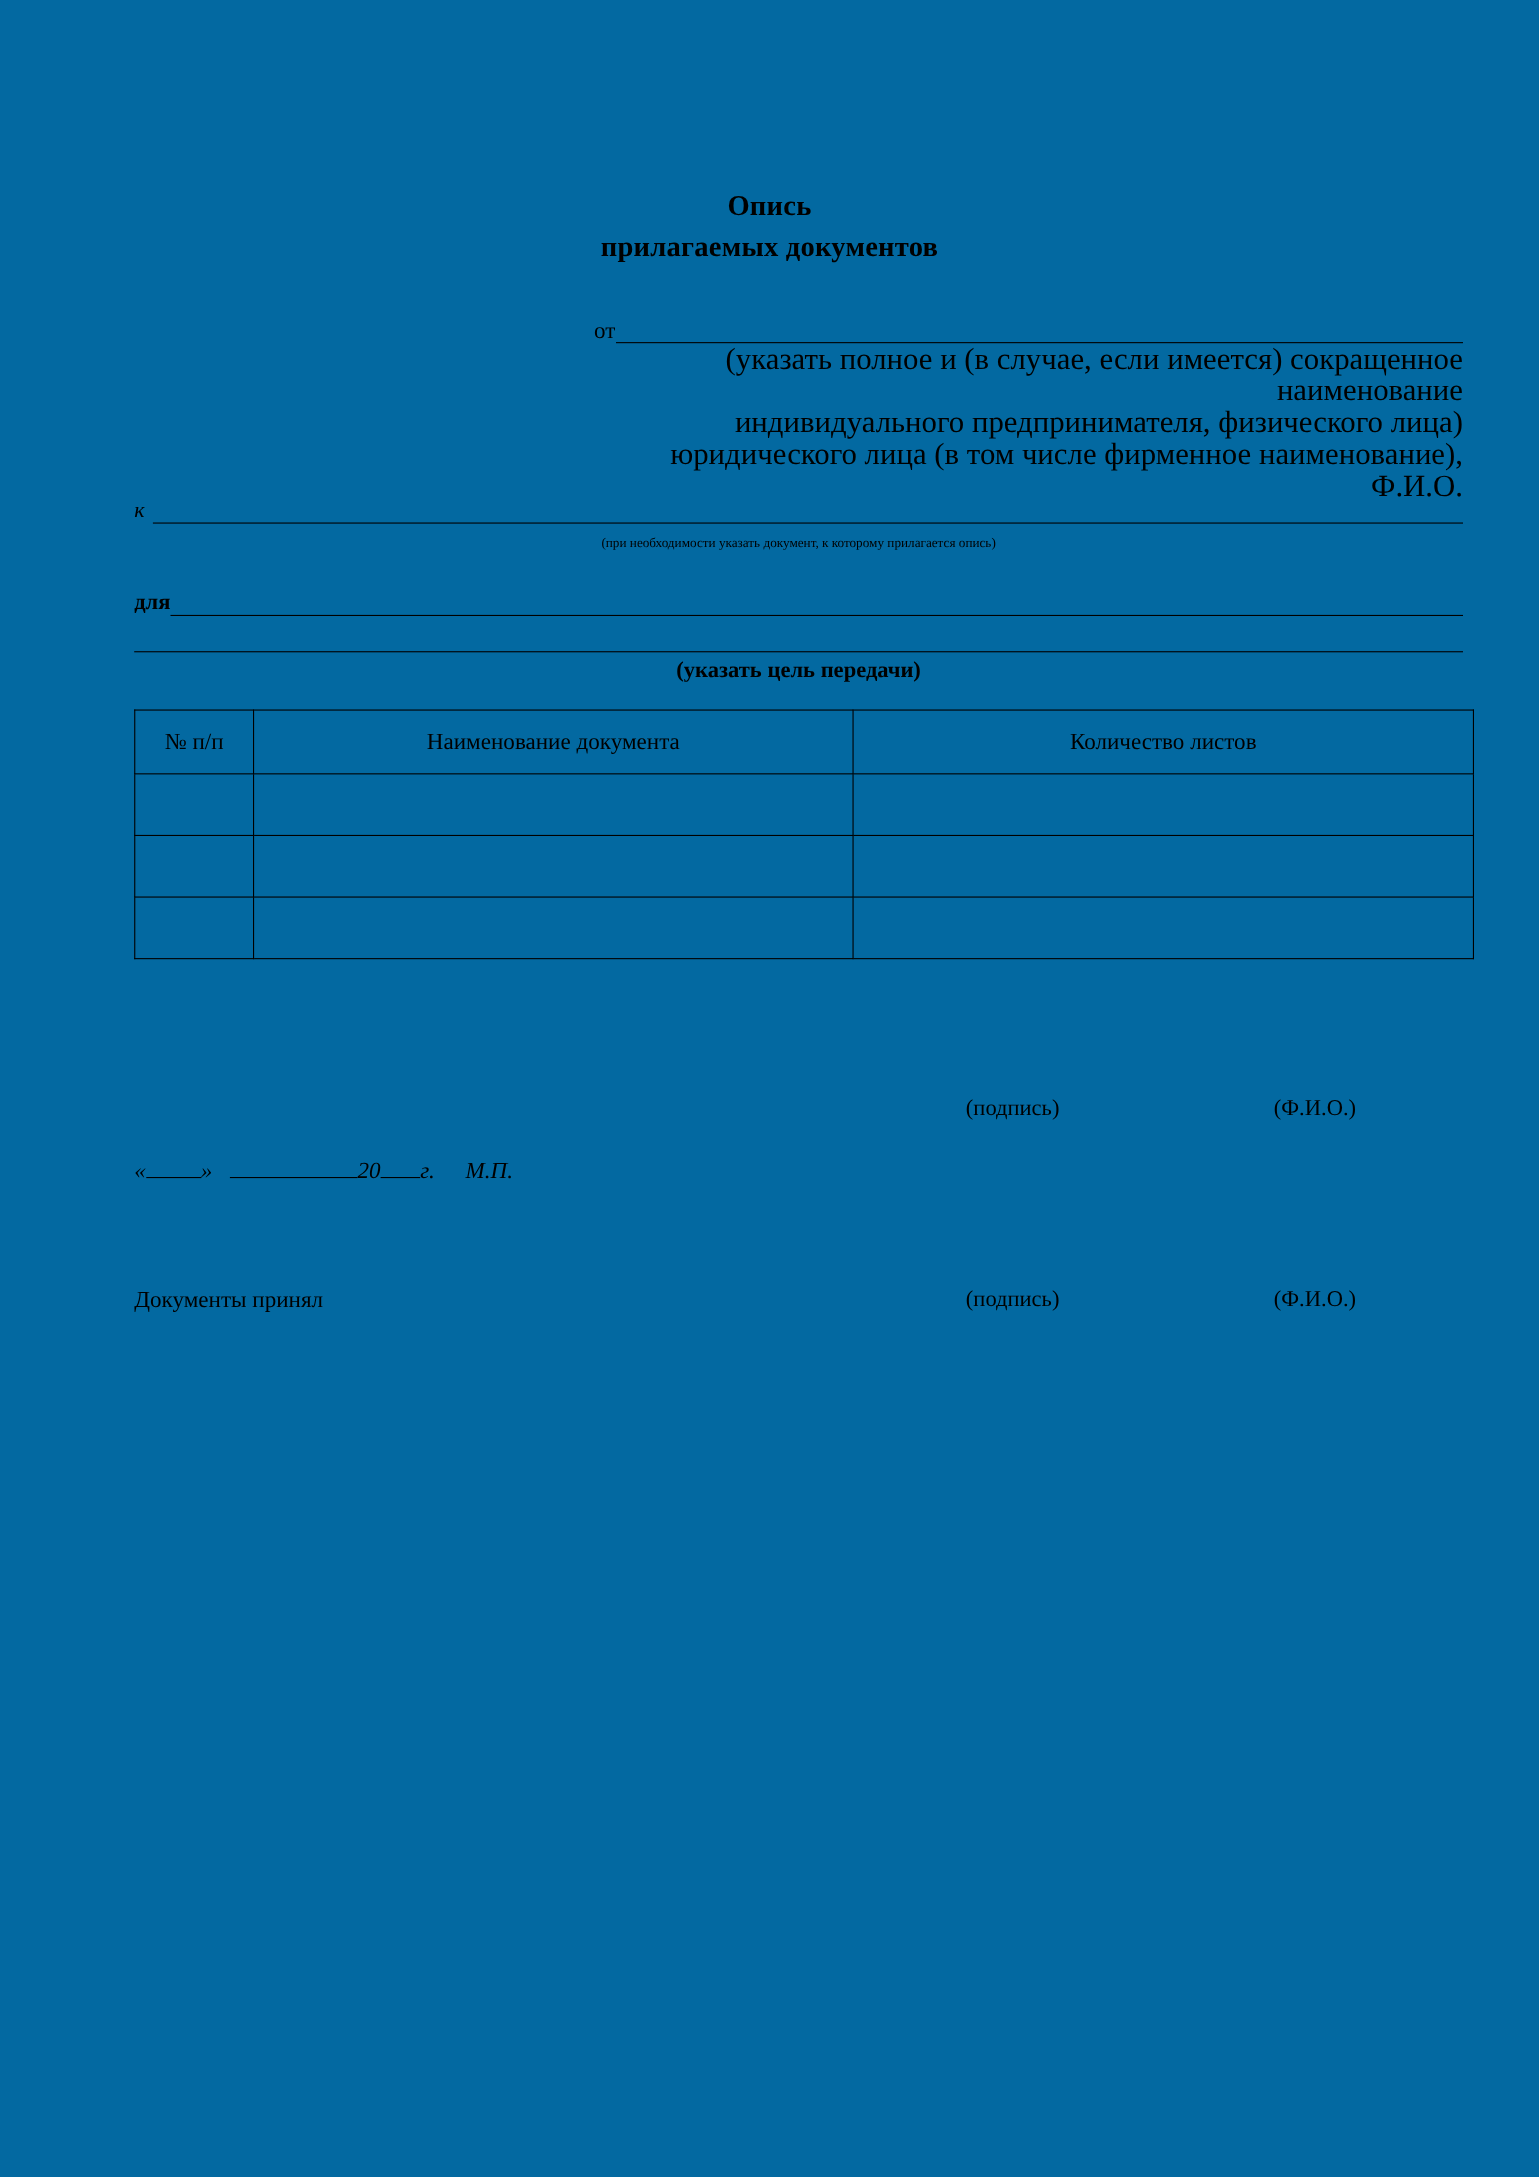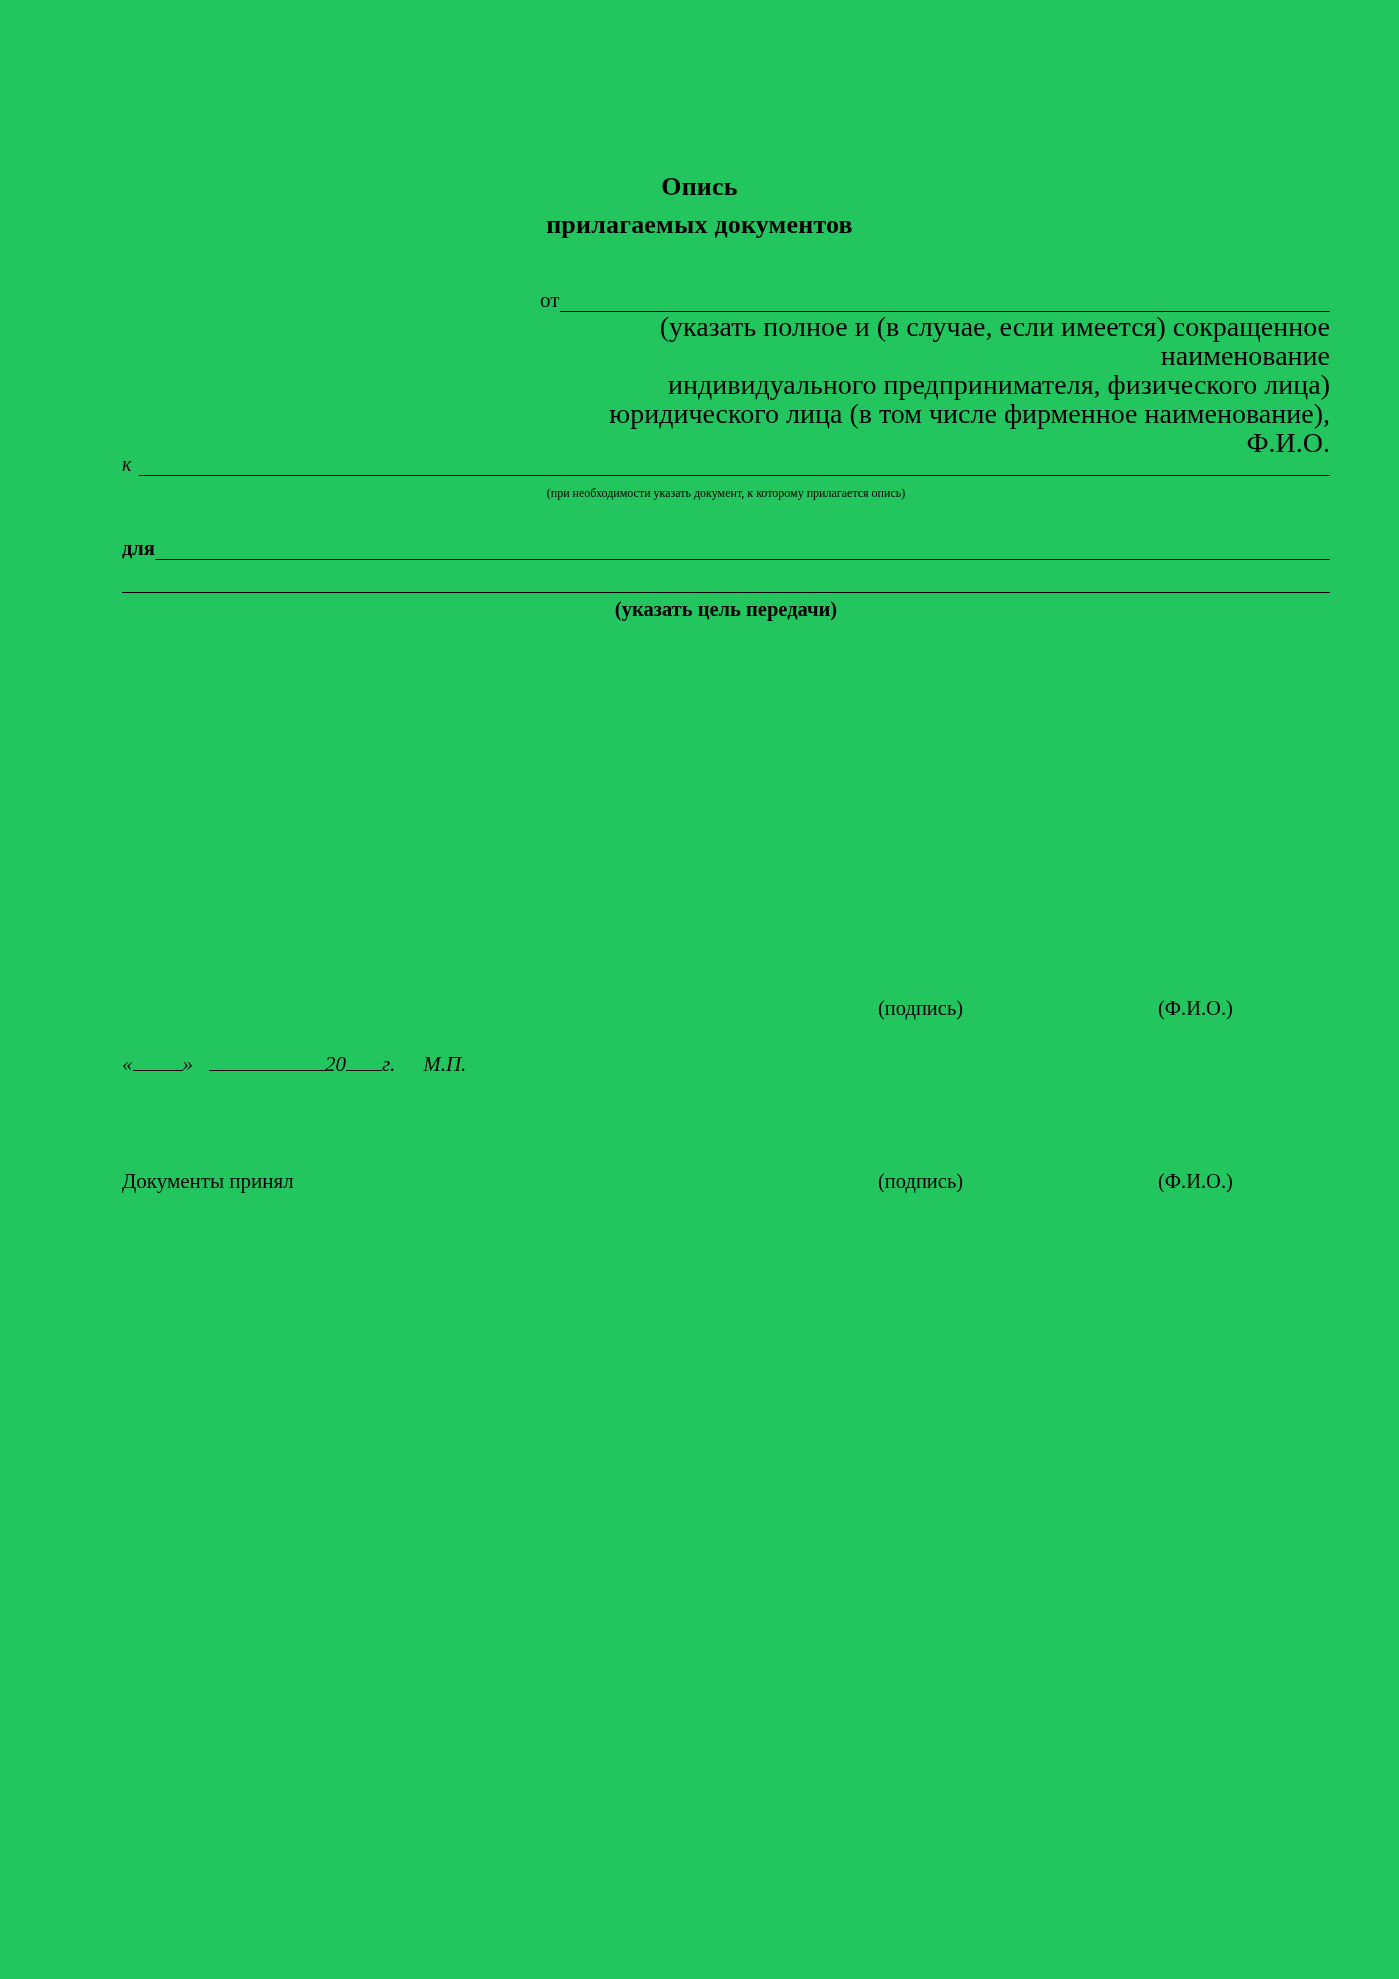--- a/index.html
+++ b/index.html
@@ -10,21 +10,21 @@
   }
   body {
     font-family: "Liberation Serif", "DejaVu Serif", serif;
     color: #000000;
   }
   .page {
     position: relative;
     width: 1399px;
     height: 1979px;
     margin: 0 auto;
-    background: #22c55e;
+    background: #0369a1;
     overflow: hidden;
   }
   
   .doc-title {
     position: absolute;
     left: 0;
     top: 168px;
     width: 1399px;
     text-align: center;
   }
@@ -230,20 +230,46 @@
 
   <div class="purpose-block">
     <div class="purpose-row">
       <span class="lbl">для</span>
       <span class="rule"></span>
     </div>
     <div class="purpose-rule-2"></div>
     <div class="purpose-caption">(указать цель передачи)</div>
   </div>
 
+  <table class="doc-table">
+    <thead>
+      <tr>
+        <th class="col-no">№ п/п</th>
+        <th class="col-name">Наименование документа</th>
+        <th class="col-count">Количество листов</th>
+      </tr>
+    </thead>
+    <tbody>
+      <tr>
+        <td class="col-no"></td>
+        <td class="col-name"></td>
+        <td class="col-count"></td>
+      </tr>
+      <tr>
+        <td class="col-no"></td>
+        <td class="col-name"></td>
+        <td class="col-count"></td>
+      </tr>
+      <tr>
+        <td class="col-no"></td>
+        <td class="col-name"></td>
+        <td class="col-count"></td>
+      </tr>
+    </tbody>
+  </table>
 
   <div class="sign-row-1">
     <span class="sign-caption sig-1-podpis">(подпись)</span>
     <span class="sign-caption sig-1-fio">(Ф.И.О.)</span>
   </div>
 
   <div class="date-row">
     <span>«</span><span class="blank blank-day"></span><span>»</span><span class="gap"></span><span class="blank blank-month"></span><span>20</span><span class="blank blank-year"></span><span>г.</span><span class="gap-wide"></span><span>М.П.</span>
   </div>
 

